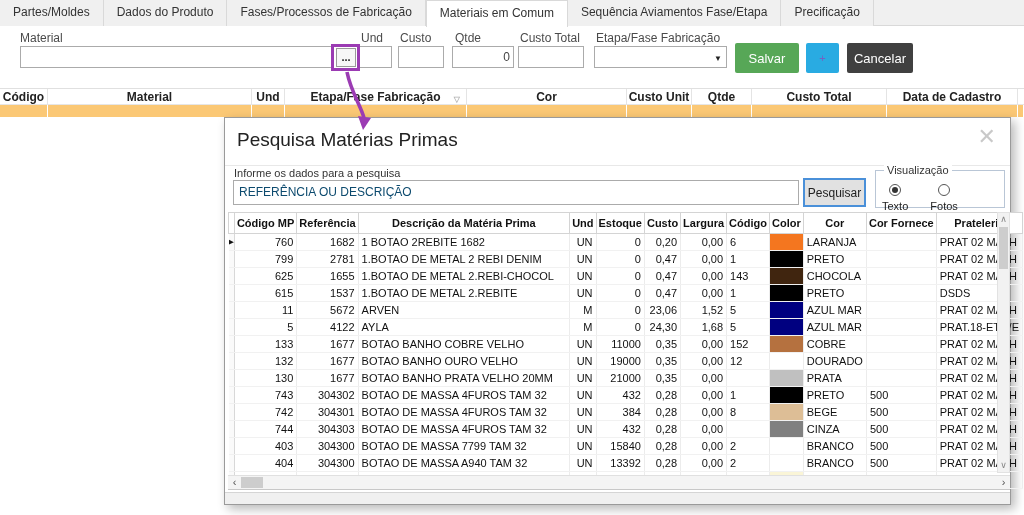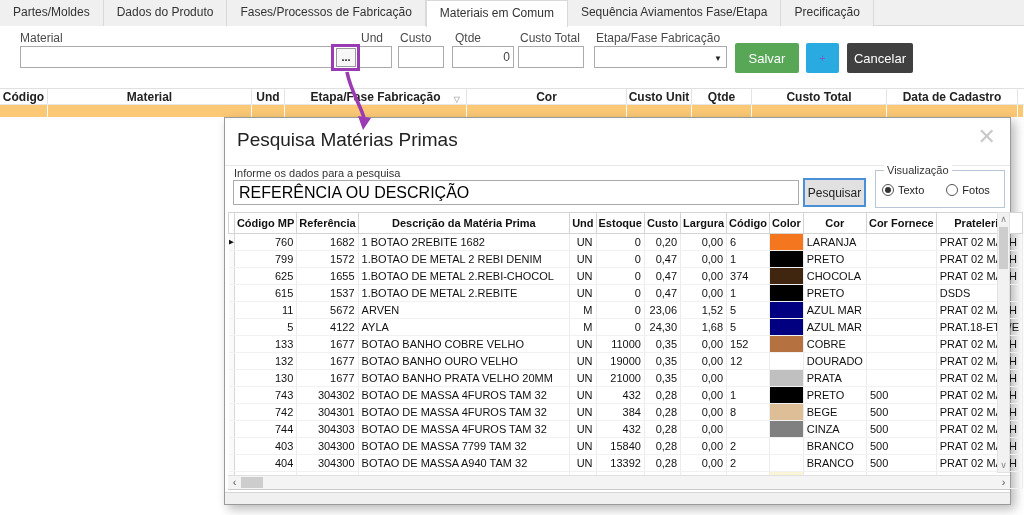--- a/index.html
+++ b/index.html
@@ -40,30 +40,30 @@
   
   .modal { position:absolute; left:224px; top:117px; width:787px; height:388px;
            background:#fff; border:1px solid #9a9a9a;
            box-shadow:4px 4px 10px rgba(0,0,0,.28); z-index:5; }
   .modal-title { position:absolute; left:12px; top:11px; font-size:19px; color:#222; }
   .modal-close { position:absolute; right:14px; top:6px; font-size:22px; color:#c9c9c9;
                  font-weight:300; cursor:pointer; }
   .title-sep { position:absolute; left:0; top:47px; width:785px; height:1px; background:#e8e8e8; }
   .search-label { position:absolute; left:9px; top:49px; font-size:11px; color:#333; }
   .search-input { position:absolute; left:8px; top:62px; width:566px; height:25px;
-                  border:1px solid #ababab; font-size:16px; color:#000000; padding:0 5px; }
+                  border:1px solid #ababab; font-size:12px; color:#0c4a6e; padding:0 5px; }
   .search-btn { position:absolute; left:578px; top:60px; width:63px; height:29px;
                 background:#e1e1e1; border:2px solid #4a90d9; font-size:12px; color:#222;
                 cursor:pointer; }
   .groupbox { position:absolute; left:650px; top:52px; width:130px; height:38px;
               border:1px solid #b9c6d6; }
   .groupbox .legend { position:absolute; left:8px; top:-7px; background:#fff; padding:0 3px;
               font-size:11px; color:#333; }
   .radio-row { position:absolute; left:6px; top:13px; display:flex; gap:22px; }
-  .radio-item { display:flex; align-items:center; gap:4px; font-size:11px; color:#222; }
+  .radio-item { display:flex; align-items:center; gap:4px; font-size:11px; color:#222;flex-direction:column; }
   .radio { width:12px; height:12px; border:1px solid #555; border-radius:50%;
            position:relative; background:#fff; flex:0 0 12px; }
   .radio.sel::after { content:''; position:absolute; left:2px; top:2px; right:2px; bottom:2px;
            background:#333; border-radius:50%; }
 
   
   .mtable { position:absolute; left:3px; top:94px; border-collapse:collapse;
             table-layout:fixed; font-size:11px; color:#111; }
   .mtable th { font-weight:bold; height:21px; border:1px solid #d4d4d4; background:#fff;
             text-align:center; overflow:hidden; white-space:nowrap; padding:0 2px; font-size:11px;}
@@ -229,21 +229,21 @@
           <td class="sw">
             <div class="swatch" style="background: rgb(244, 118, 31);"></div>
           </td>
           <td class="l">LARANJA</td>
           <td class="l"></td>
           <td class="l">PRAT 02 MALH</td>
         </tr>
         <tr>
           <td class="sel-cell"></td>
           <td class="r">799</td>
-          <td class="r">1572</td>
+          <td class="r">2781</td>
           <td class="l">1.BOTAO DE METAL 2 REBI DENIM</td>
           <td class="c">UN</td>
           <td class="r">0</td>
           <td class="r">0,47</td>
           <td class="r">0,00</td>
           <td class="l">1</td>
           <td class="sw">
             <div class="swatch" style="background: rgb(0, 0, 0);"></div>
           </td>
           <td class="l">PRETO</td>
@@ -252,21 +252,21 @@
         </tr>
         <tr>
           <td class="sel-cell"></td>
           <td class="r">625</td>
           <td class="r">1655</td>
           <td class="l">1.BOTAO DE METAL 2.REBI-CHOCOL</td>
           <td class="c">UN</td>
           <td class="r">0</td>
           <td class="r">0,47</td>
           <td class="r">0,00</td>
-          <td class="l">374</td>
+          <td class="l">143</td>
           <td class="sw">
             <div class="swatch" style="background: rgb(64, 37, 15);"></div>
           </td>
           <td class="l">CHOCOLA</td>
           <td class="l"></td>
           <td class="l">PRAT 02 MALH</td>
         </tr>
         <tr>
           <td class="sel-cell"></td>
           <td class="r">615</td>

